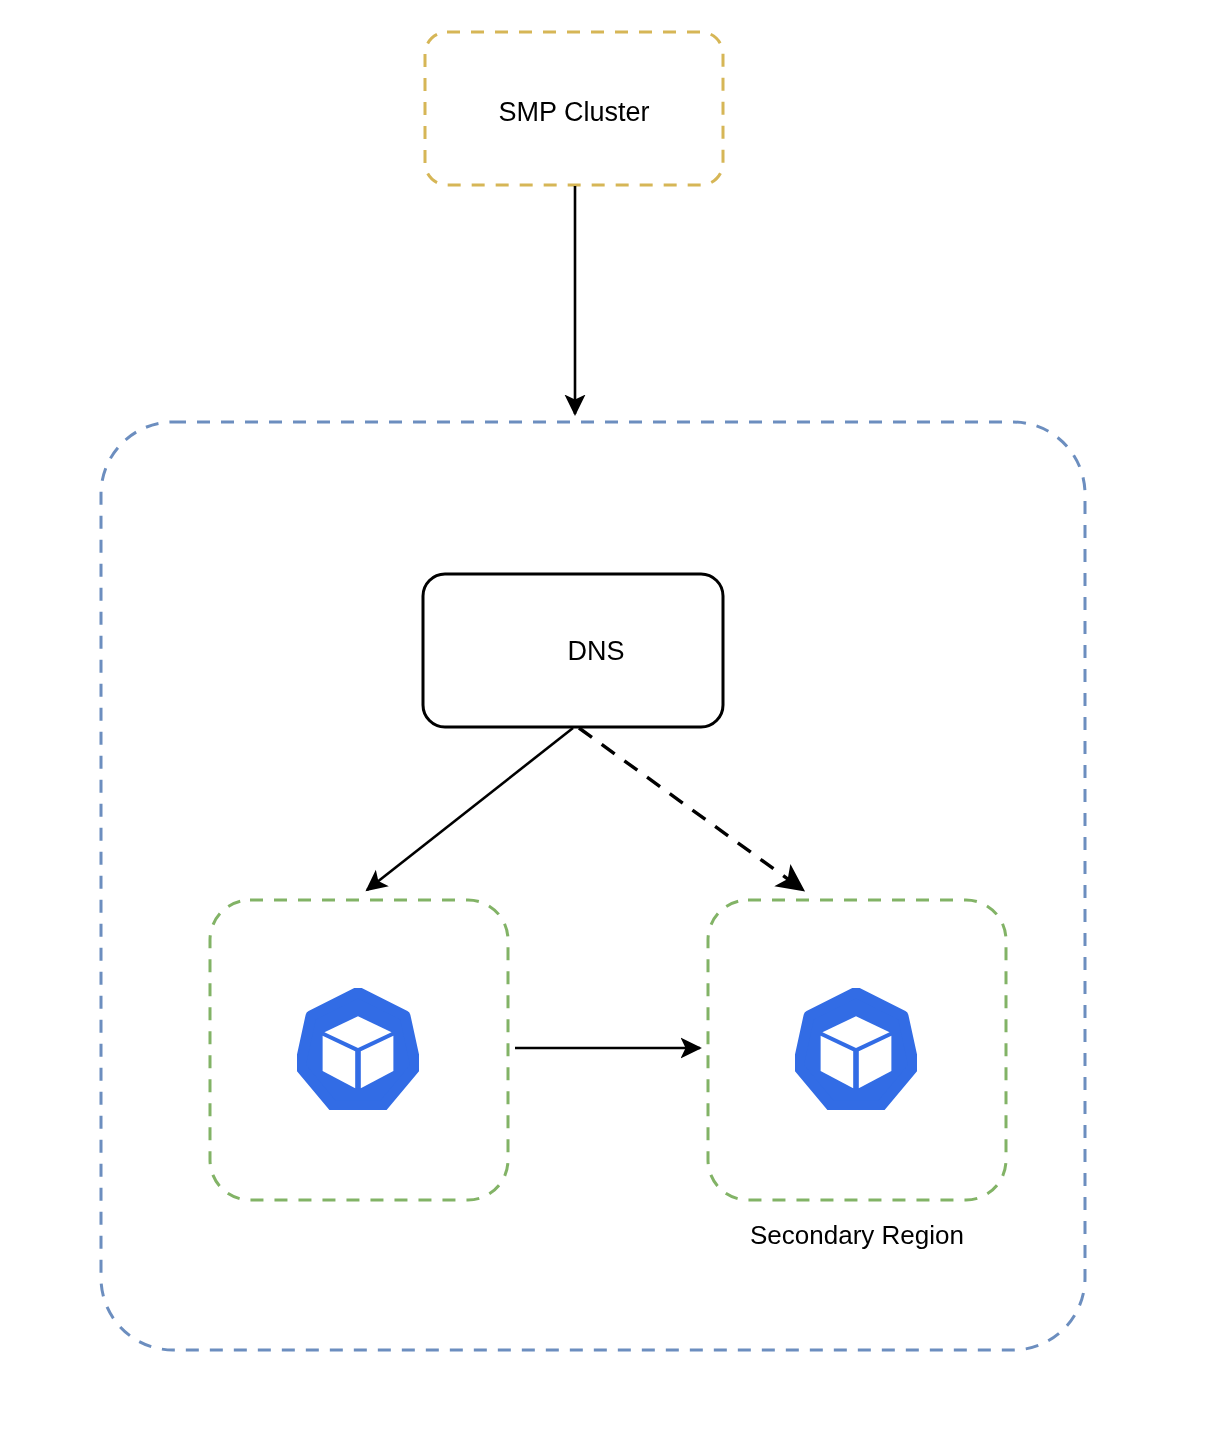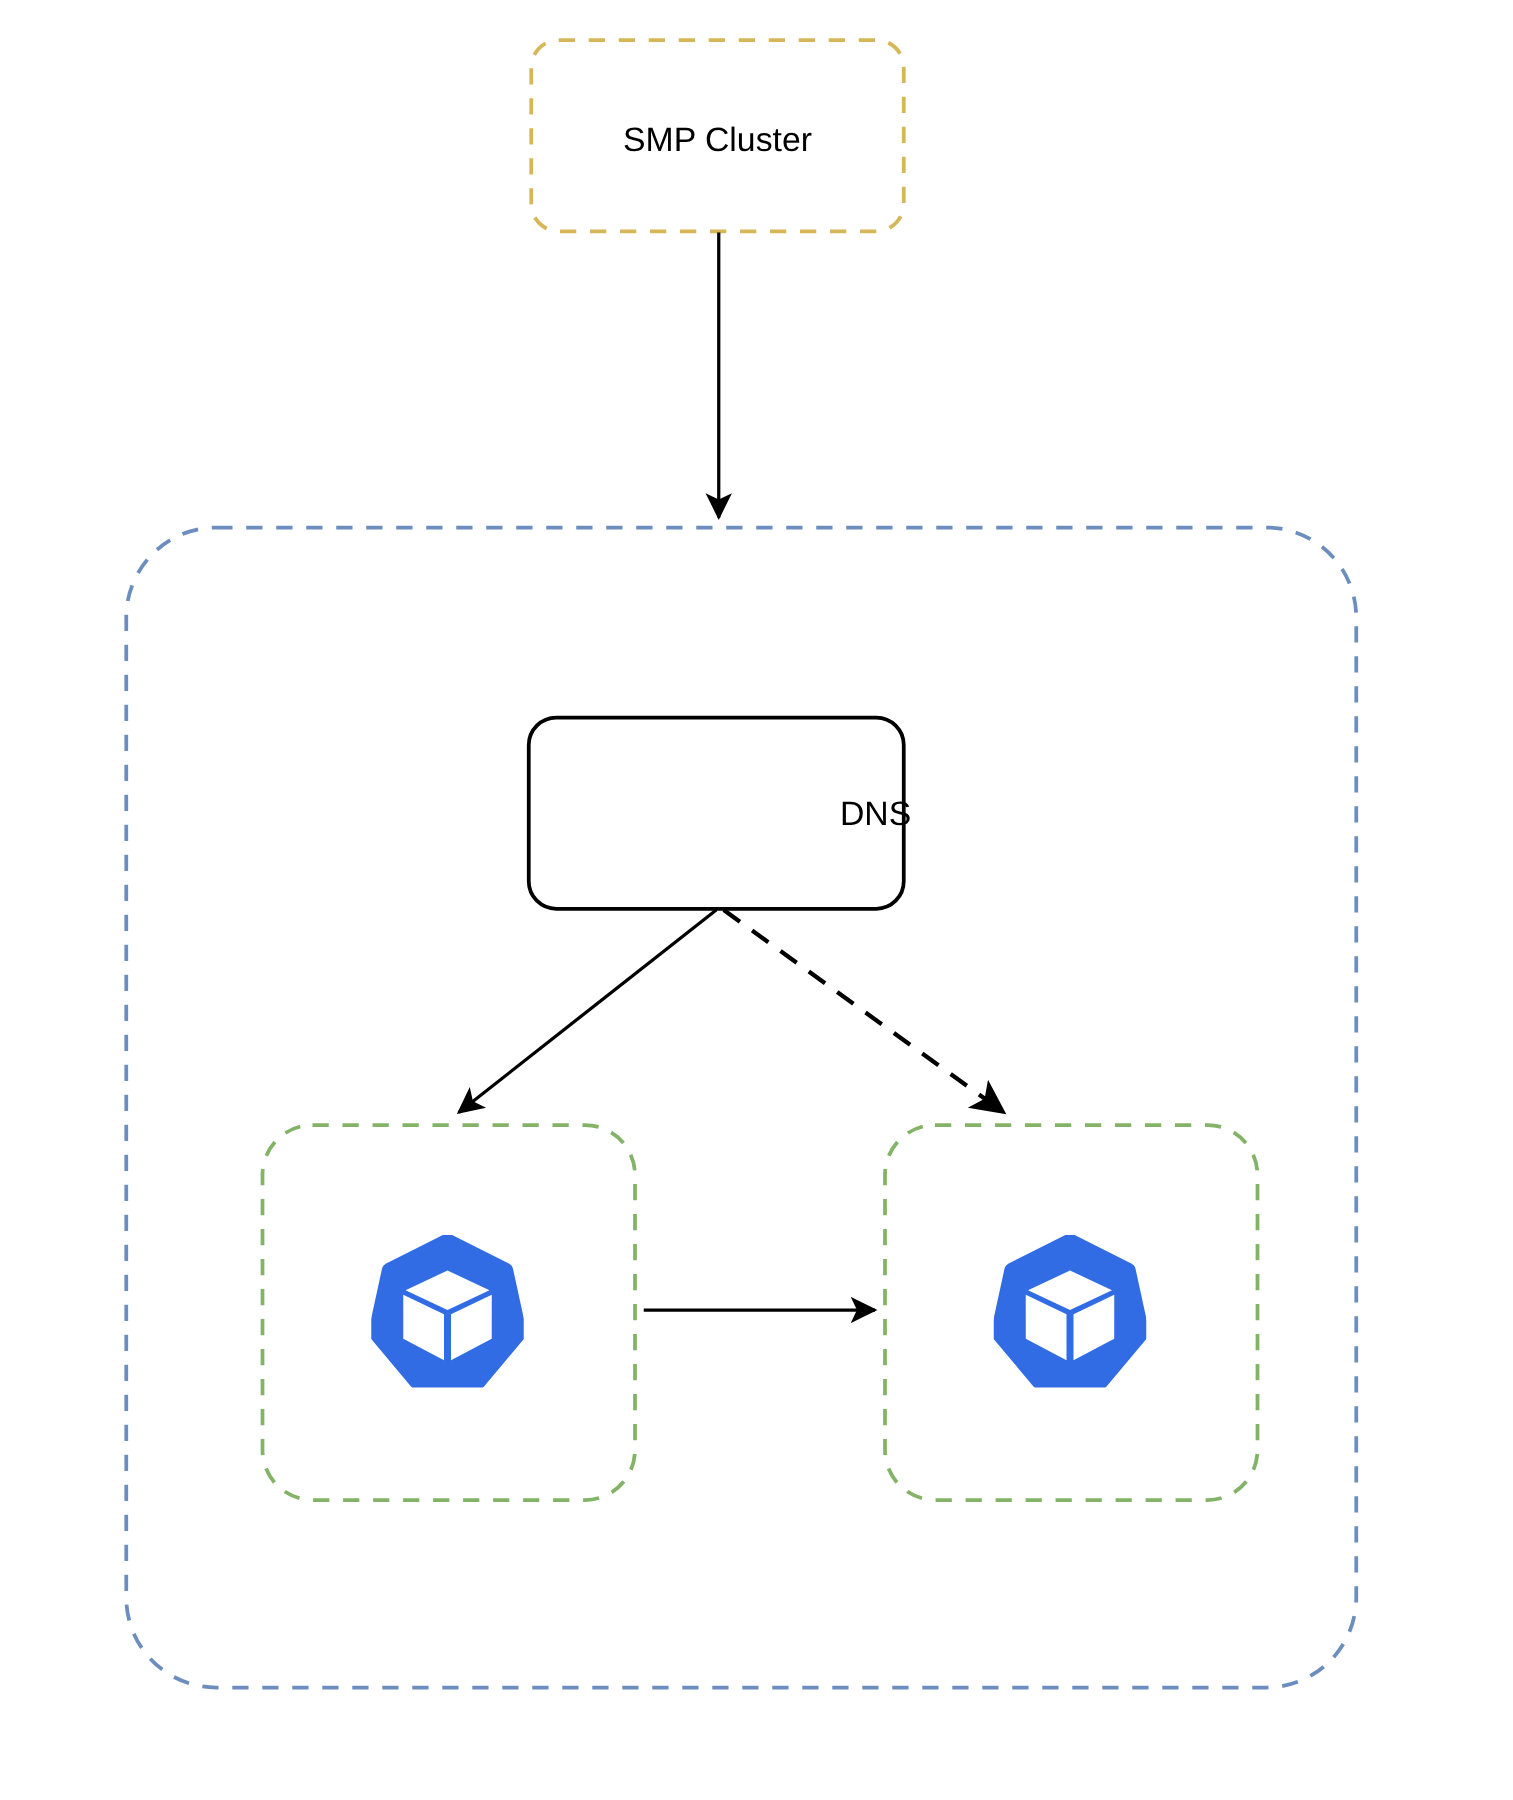--- a/index.html
+++ b/index.html
@@ -36,26 +36,25 @@
     pointer-events: none;
   }
   #smp-cluster-label {
     left: 425px;
     top: 95px;
     width: 298px;
     font-size: 27px;
     line-height: 34px;
   }
   #dns-label {
-    left: 429px;
+    left: 446px;
     top: 634px;
     width: 300px;
     font-size: 27px;
     line-height: 34px;
-    text-align: right;
   }
   #primary-region-label {
     left: 209px;
     top: 1218px;
     width: 300px;
     font-size: 26px;
     line-height: 34px;
   }
   #secondary-region-label {
     left: 707px;
@@ -122,14 +121,15 @@
     <path d="M50 23.2 L77.5 36.2 L50 49.2 L22.5 36.2 Z" fill="#ffffff"></path>
     <path d="M21 39.2 L47.7 51.9 L47.7 82.1 L21 68.1 Z" fill="#ffffff"></path>
     <path d="M79 39.2 L52.3 51.9 L52.3 82.1 L79 68.1 Z" fill="#ffffff"></path>
   </svg>
 
   <div class="node-label" id="smp-cluster-label">SMP Cluster</div>
 
   <div class="node-label" id="dns-label">DNS</div>
 
 
+  <div class="node-label" id="secondary-region-label">Secondary Region</div>
 
 </div>
 
 </body></html>

